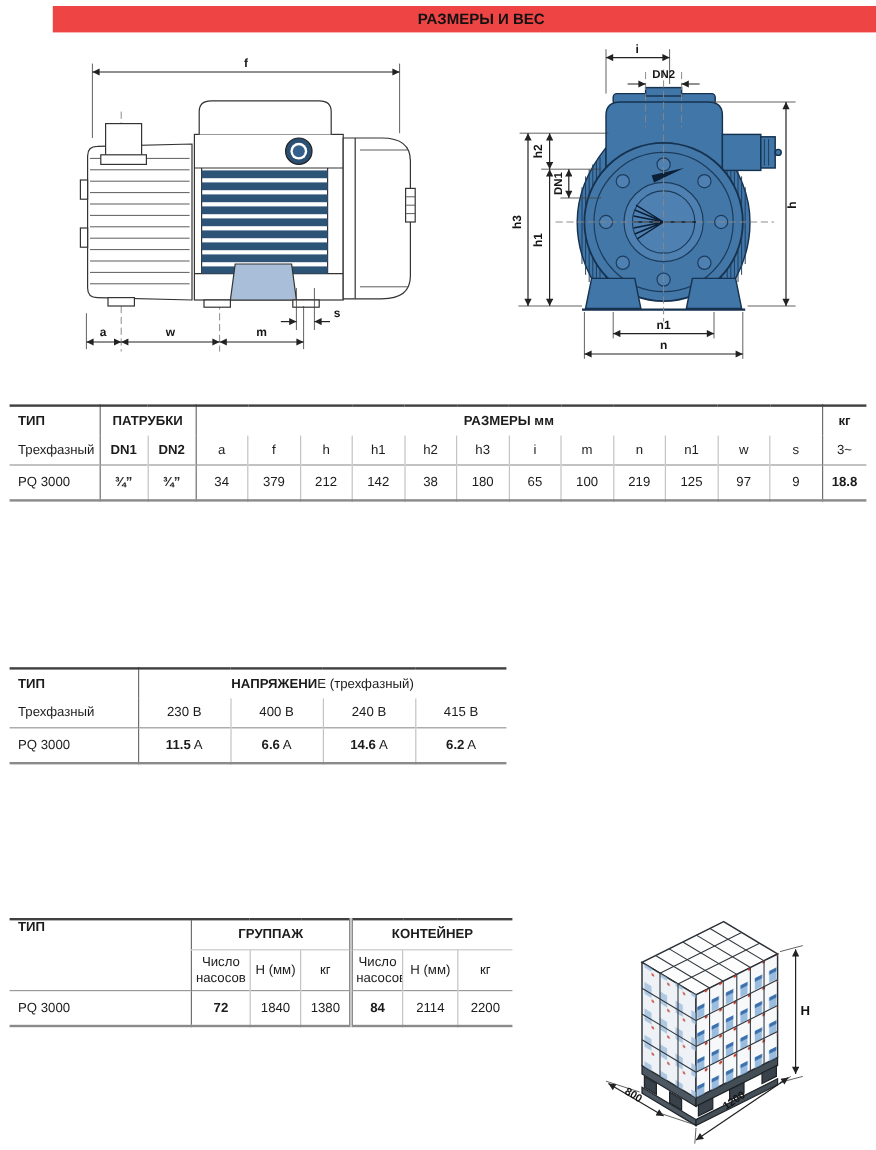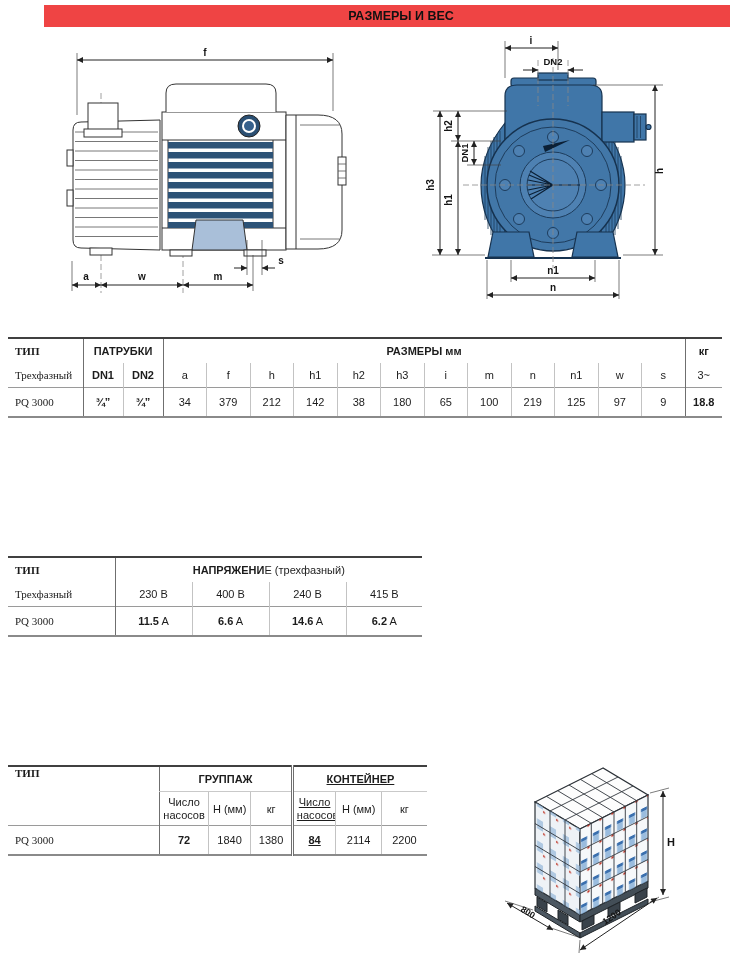--- a/index.html
+++ b/index.html
@@ -19,24 +19,24 @@
   .dim{stroke:#222;stroke-width:1;fill:none;}
   .ext{stroke:#444;stroke-width:0.7;fill:none;}
   .blu{fill:#4076a8;stroke:#16324f;stroke-width:1.2;}
   .blu2{fill:#4e81b2;stroke:#1d3c5c;stroke-width:1;}
   .fin{stroke:#1d3c5c;stroke-width:0.8;fill:none;}
   
   table.t{border-collapse:collapse;table-layout:fixed;font-size:11px;color:#1c1c1c;
           border-top:2px solid #404040;border-bottom:2px solid #8a8a8a;position:absolute;}
   .t th,.t td{padding:0 3px;text-align:center;font-weight:normal;height:24px;overflow:hidden;}
   .t .b{font-weight:bold;}
-  .t .left{text-align:left;padding-left:7px;font-family:Liberation Serif, serif;}
+  .t .left{text-align:left;padding-left:7px;}
   .vd{border-left:1px solid #6f6f6f;}
   .vl{border-left:1px solid #c3c3c3;}
-  .vdd{border-left:3px double #6f6f6f;text-decoration:underline;}
+  .vdd{border-left:3px double #6f6f6f;}
   .gh{border-bottom:1px solid #c9c9c9;}
   tr.data td{border-top:1px solid #9a9a9a;height:28px;}
   .top{vertical-align:top;padding-top:4px;}
   .sub{line-height:13px;}
 </style>
 </head>
 <body>
 
 <div class="page">
 

